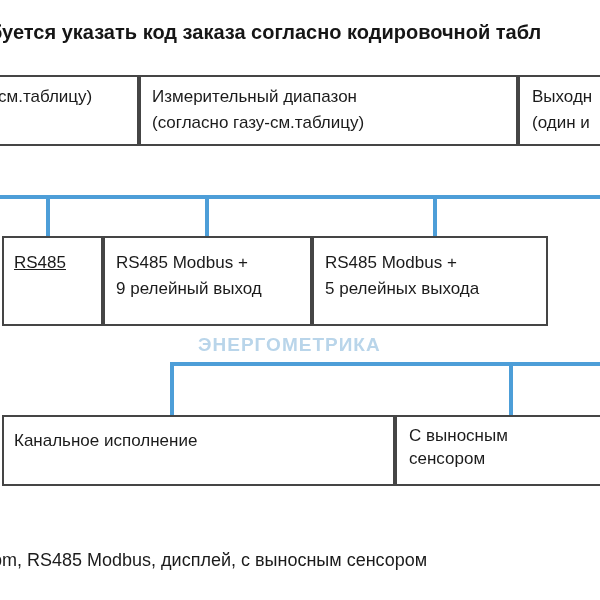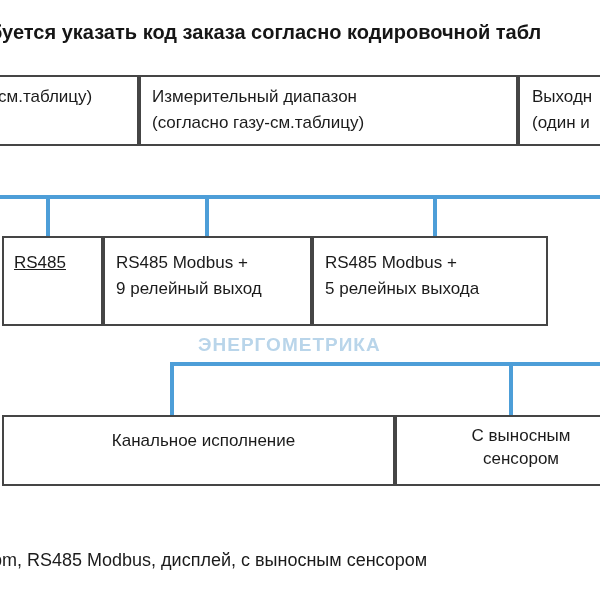--- a/index.html
+++ b/index.html
@@ -39,21 +39,21 @@
   .r1 { top: 75px; height: 71px; }
   #r1-gas    { left: -100px; width: 239px; padding: 7px 0 0 96px; }
   #r1-range  { left: 139px;  width: 379px; padding: 7px 0 0 11px; }
   #r1-output { left: 518px;  width: 190px; padding: 7px 0 0 12px; }
   
   .r2 { top: 236px; height: 90px; }
   #r2-b1 { left: 2px;   width: 101px; padding: 12px 0 0 10px; text-decoration: underline; }
   #r2-b2 { left: 103px; width: 209px; padding: 12px 0 0 11px; }
   #r2-b3 { left: 312px; width: 236px; padding: 12px 0 0 11px; }
   
-  .r3 { top: 415px; height: 71px; text-align: center; }
+  .r3 { top: 415px; height: 71px; }
   #r3-b1 { left: 2px;   width: 393px; padding: 11px 0 0 10px; }
   #r3-b2 { left: 395px; width: 240px; padding: 7px 0 0 12px; line-height: 23px; }
   
   .blue-h, .blue-v { position: absolute; background: #4d9ed8; }
   #c1-h  { left: -10px; top: 195px; width: 620px; height: 4px; }
   #c1-v1 { left: 46px;  top: 195px; width: 4px;  height: 41px; }
   #c1-v2 { left: 205px; top: 195px; width: 4px;  height: 41px; }
   #c1-v3 { left: 433px; top: 195px; width: 4px;  height: 41px; }
   #c2-h  { left: 170px; top: 362px; width: 450px; height: 4px; }
   #c2-v1 { left: 170px; top: 362px; width: 4px;  height: 53px; }

